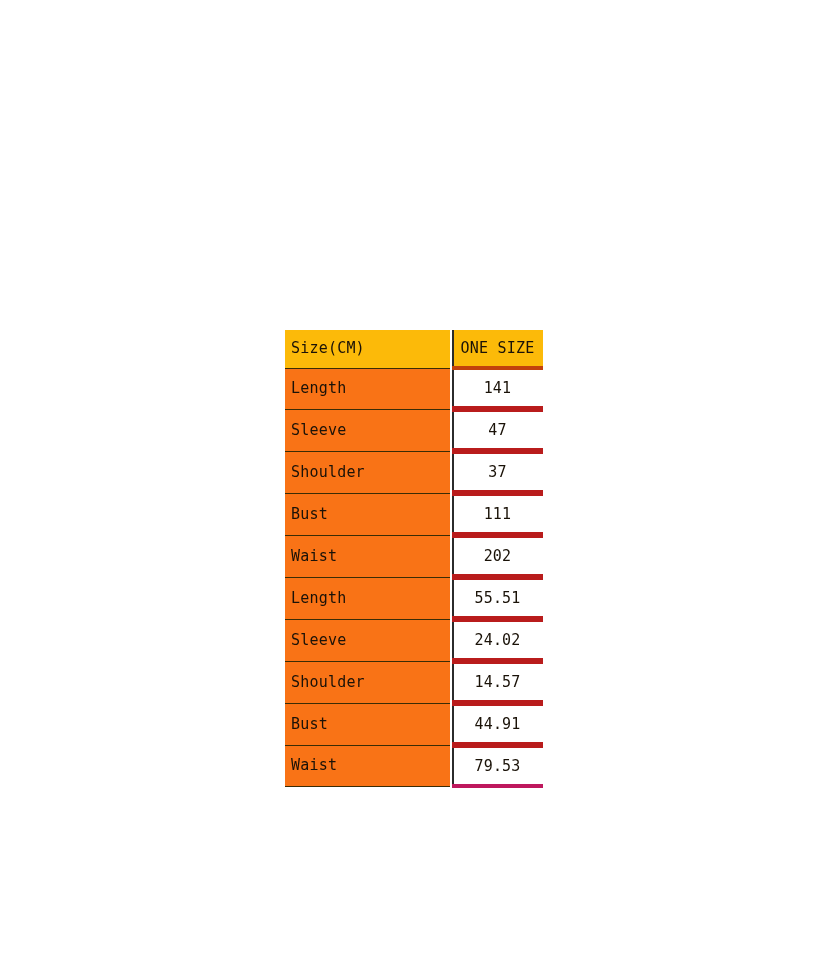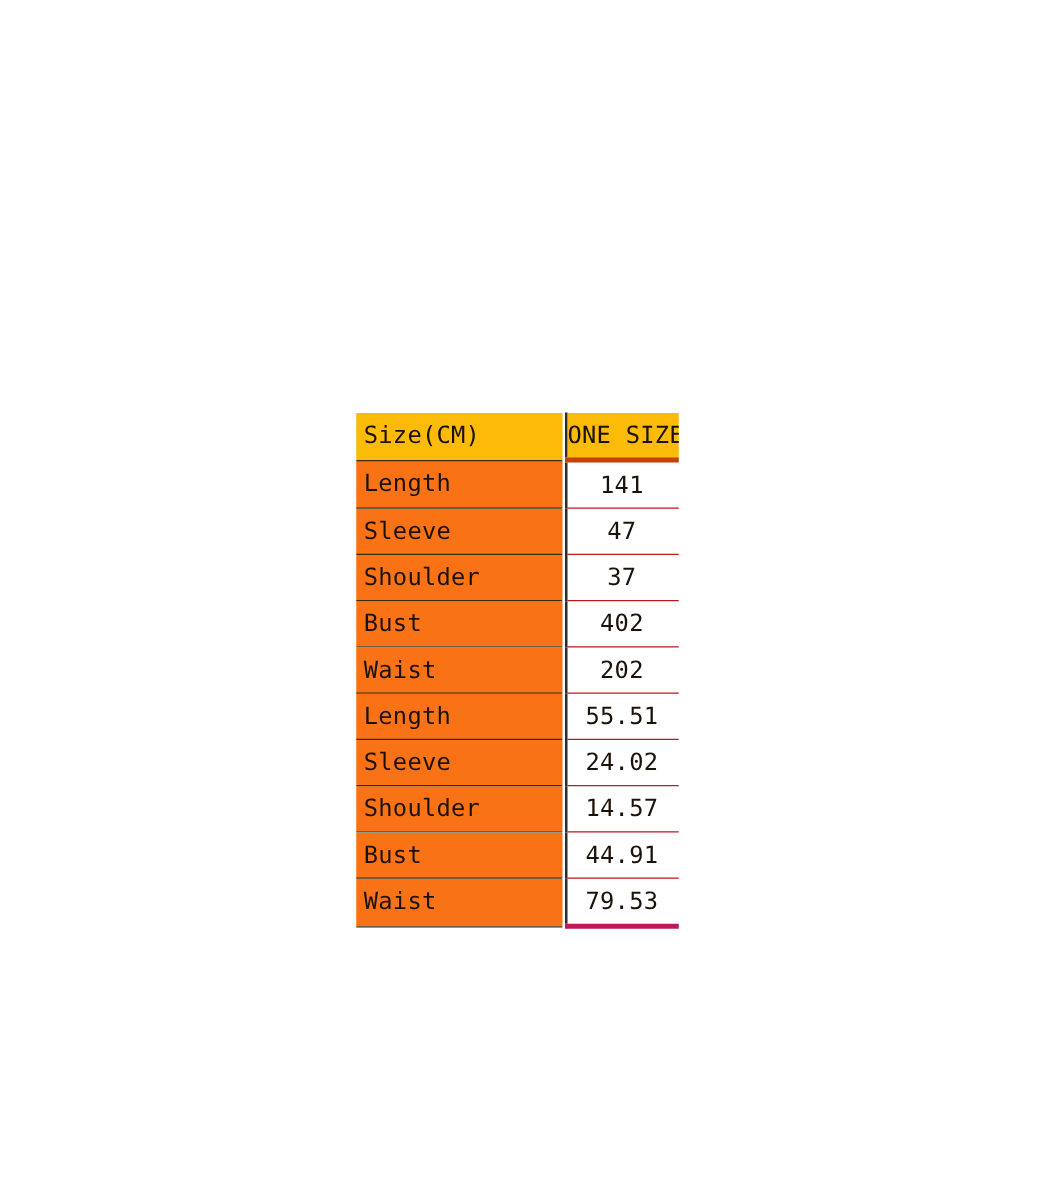--- a/index.html
+++ b/index.html
@@ -29,21 +29,21 @@
   #size-chart col.col-label { width: 165px; }
   #size-chart col.col-gap   { width: 3px;   }
   #size-chart col.col-value { width: 90px;  }
 
   #size-chart tr { height: 25px; }
 
   #size-chart td {
     padding: 0;
     margin: 2px;
     height: 36px;
-    font-size: 19px;
+    font-size: 15px;
     line-height: 25px;
     color: #1a1208;
     letter-spacing: 0.2px;
     white-space: nowrap;
     overflow: hidden;
   }
 
   
   #size-chart td.label {
     background: #f97316;
@@ -55,21 +55,21 @@
   
   #size-chart td.gap {
     background: #ffffff;
     border-bottom: 1px solid #ffffff;
     padding: 0;
   }
 
   
   #size-chart td.value {
     background: #ffffff;
-    border-bottom: 1px solid #b91c1c;
+    border-bottom: 6px solid #b91c1c;
     border-left: 2px solid #2b2b2b;
     text-align: center;
     padding-right: 2px;
   }
 
   
   #size-chart tr.header td.value {
     background: #fcba09;
     color: #1a1208;
     border-bottom: 4px solid #c2410c;
@@ -113,21 +113,21 @@
 
     <tr>
       <td class="label">Shoulder</td>
       <td class="gap"></td>
       <td class="value">37</td>
     </tr>
 
     <tr>
       <td class="label">Bust</td>
       <td class="gap"></td>
-      <td class="value">402</td>
+      <td class="value">111</td>
     </tr>
 
     <tr>
       <td class="label">Waist</td>
       <td class="gap"></td>
       <td class="value">202</td>
     </tr>
 
 
     <tr>

